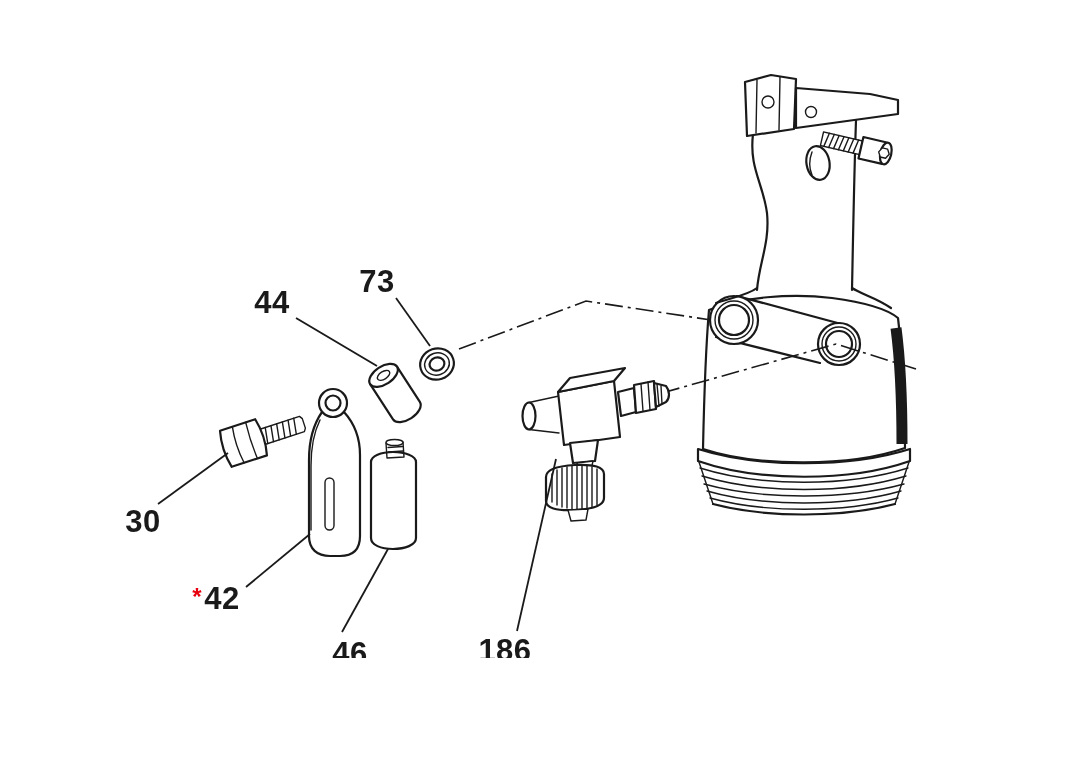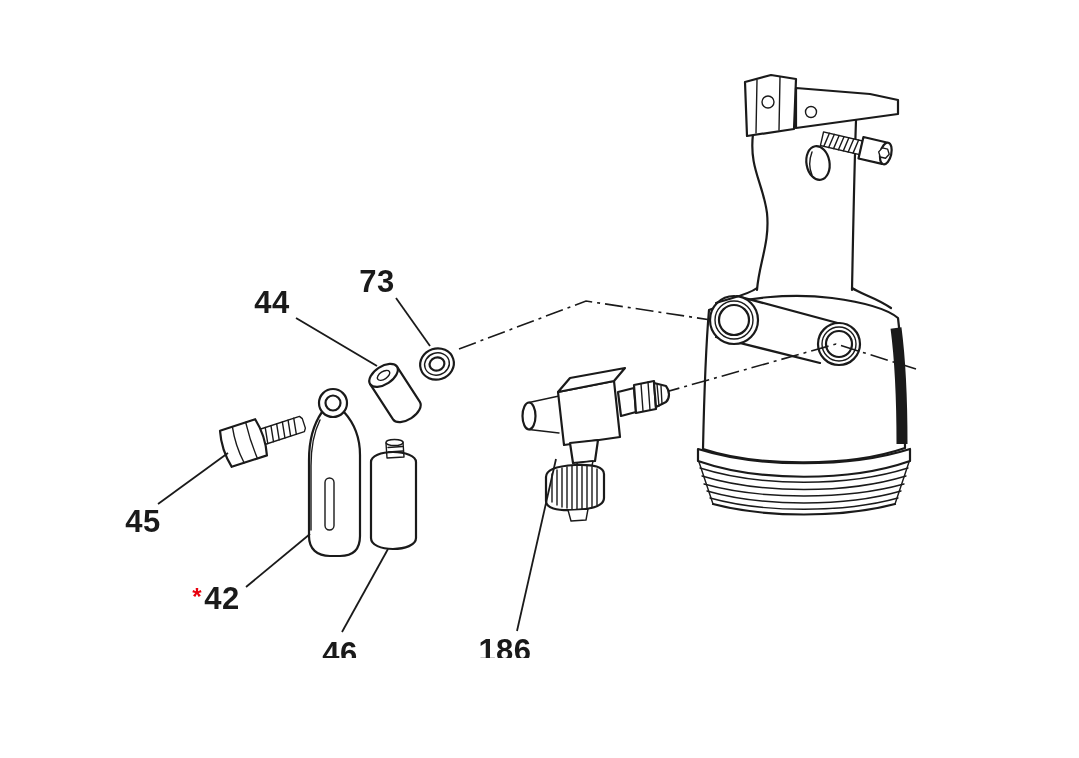--- a/index.html
+++ b/index.html
@@ -200,28 +200,28 @@
 
   <div class="part-label" style="left:272px; top:303px;">
     <span>44</span>
   </div>
 
   <div class="part-label" style="left:377px; top:282px;">
     <span>73</span>
   </div>
 
   <div class="part-label" style="left:143px; top:522px;">
-    <span>45</span>
+    <span>30</span>
   </div>
 
   <div class="part-label" style="left:216px; top:599px;">
     <span class="asterisk">*</span><span>42</span>
   </div>
 
-  <div class="part-label" style="left:340px; top:654px;">
+  <div class="part-label" style="left:350px; top:654px;">
     <span>46</span>
   </div>
 
   <div class="part-label" style="left:505px; top:651px;">
     <span>186</span>
   </div>
 
 </div>
 
 </body></html>

